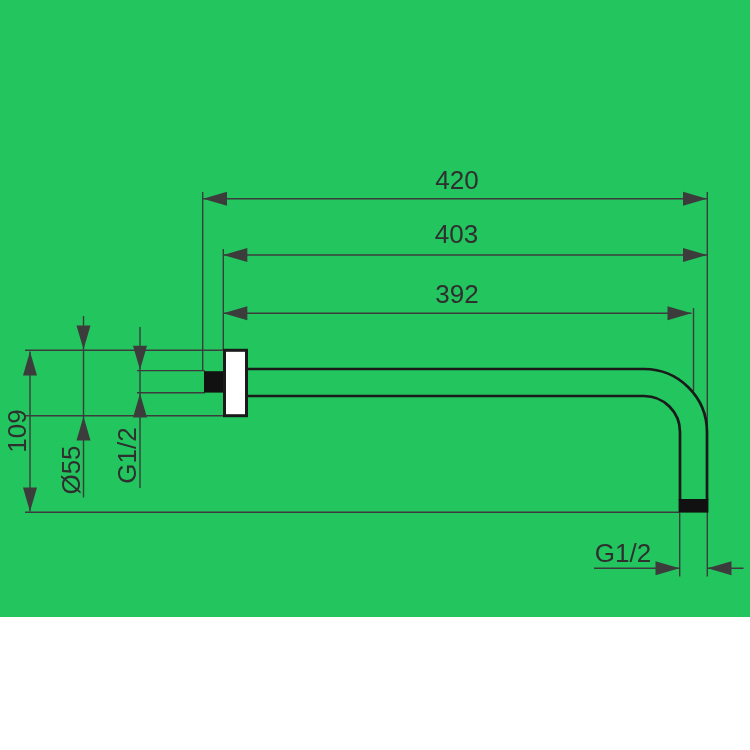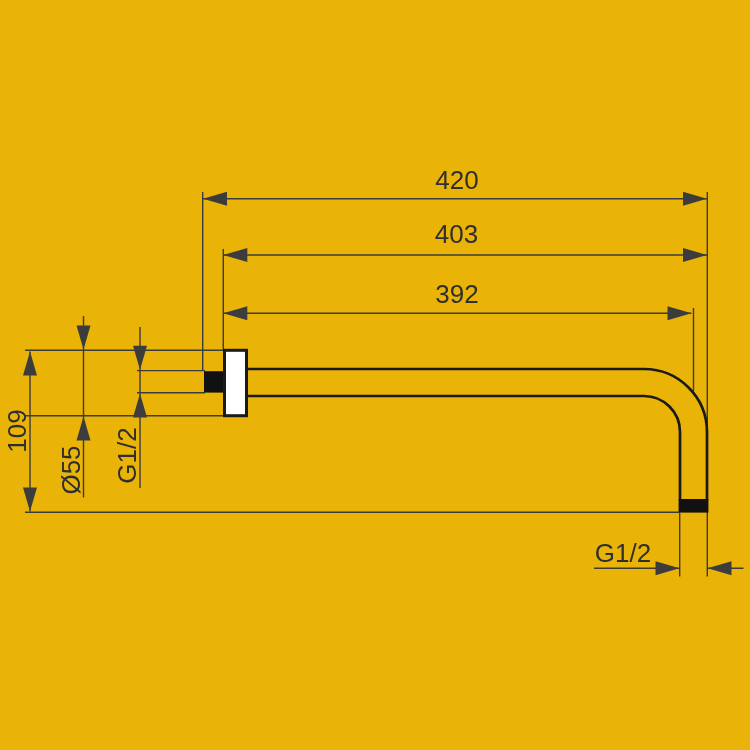--- a/index.html
+++ b/index.html
@@ -1,16 +1,16 @@
 <!DOCTYPE html>
 <html><head>
 <meta charset="utf-8">
 <style>
   html,body{margin:0;padding:0;background:#ffffff;}
-  #canvas{position:relative;width:750px;height:750px;background:#eab308;overflow:hidden;}
+  #canvas{position:relative;width:750px;height:617px;background:#22c55e;overflow:hidden;}
   svg{display:block;}
   .dimline{stroke:#3c3c3c;stroke-width:1.4;fill:none;stroke-linecap:butt;}
   .arrow{fill:#3c3c3c;stroke:none;}
   .part{stroke:#1a1a1a;stroke-width:2.7;fill:none;}
   .partfill{fill:#111111;stroke:none;}
   .flange{fill:#ffffff;stroke:#1a1a1a;stroke-width:3;}
   .lbl{font-family:"Liberation Sans",sans-serif;font-size:26px;fill:#2f2f2f;text-anchor:middle;}
 </style>
 </head>
 <body>

